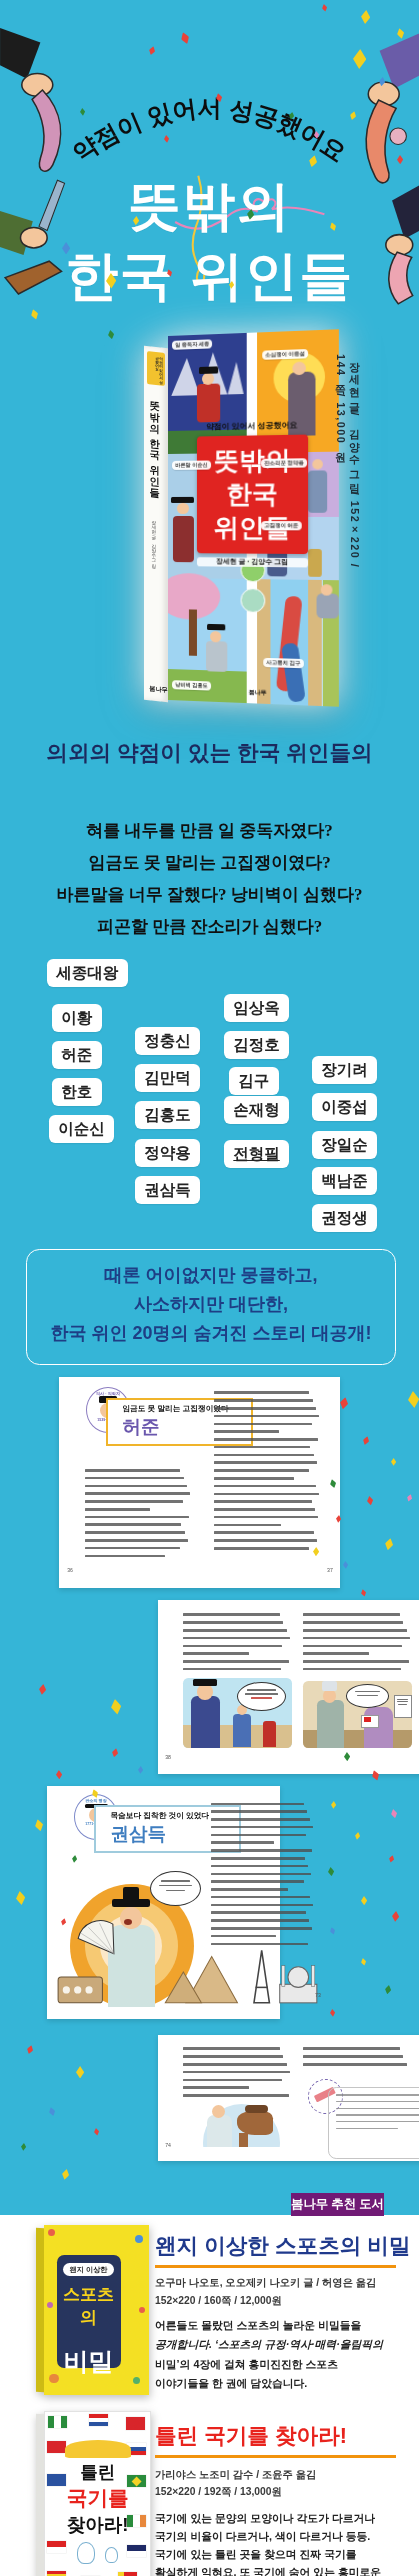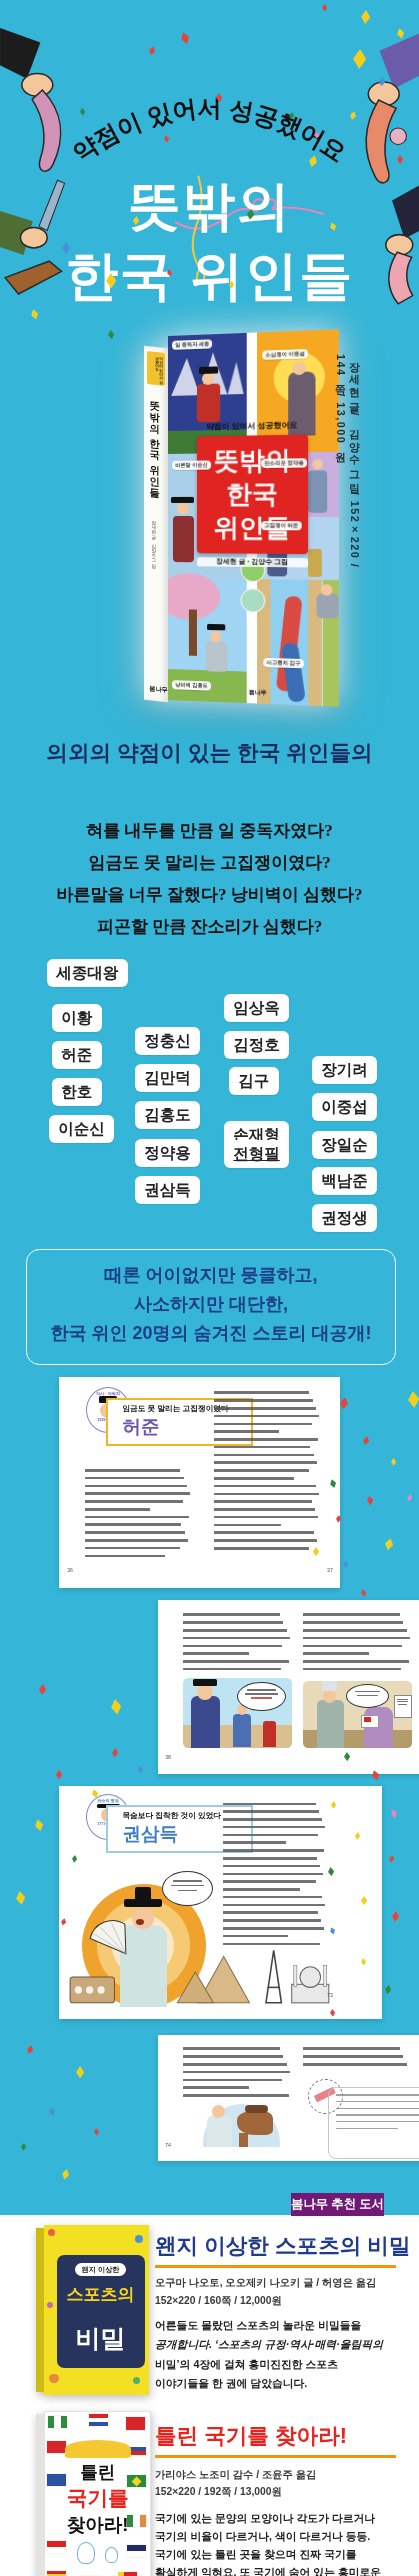--- a/index.html
+++ b/index.html
@@ -193,21 +193,21 @@
   <div class="ab badge" style="left:52px;top:1078px;">한호</div>
   <div class="ab badge" style="left:49px;top:1115px;">이순신</div>
   <div class="ab badge" style="left:135px;top:1027px;">정충신</div>
   <div class="ab badge" style="left:135px;top:1064px;">김만덕</div>
   <div class="ab badge" style="left:135px;top:1101px;">김홍도</div>
   <div class="ab badge" style="left:135px;top:1139px;">정약용</div>
   <div class="ab badge" style="left:135px;top:1176px;">권삼득</div>
   <div class="ab badge" style="left:224px;top:994px;">임상옥</div>
   <div class="ab badge" style="left:224px;top:1031px;">김정호</div>
   <div class="ab badge" style="left:229px;top:1067px;">김구</div>
-  <div class="ab badge" style="left:224px;top:1121px;">손재형</div>
+  <div class="ab badge" style="left:224px;top:1096px;">손재형</div>
   <div class="ab badge" style="left:224px;top:1140px;text-decoration:underline;">전형필</div>
   <div class="ab badge" style="left:312px;top:1056px;">장기려</div>
   <div class="ab badge" style="left:312px;top:1093px;">이중섭</div>
   <div class="ab badge" style="left:312px;top:1131px;">장일순</div>
   <div class="ab badge" style="left:312px;top:1167px;">백남준</div>
   <div class="ab badge" style="left:312px;top:1204px;">권정생</div>
 
   <div class="ab callout" style="left:26px;top:1249px;width:368px;height:103px;padding-top:11.3px;">
     <div>때론 어이없지만 뭉클하고,</div>
     <div>사소하지만 대단한,</div>
@@ -316,21 +316,21 @@
       <div class="ab" style="left:91px;top:14.4px;width:15.5px;height:20.6px;background:#fff;border:0.5px solid #888;">
         <div class="skl-line" style="width:70%;height:1px;margin:2.6px auto 1.5px;"></div>
         <div class="skl-line" style="width:70%;height:1px;margin:0 auto 1.5px;"></div>
         <div class="skl-line" style="width:55%;height:1px;margin:0 auto;"></div>
       </div>
     </div>
     <div class="ab pagenum" style="left:7.2px;top:154px;">38</div>
     <div class="ab pagenum" style="left:267px;top:154px;">39</div>
   </div>
 
-  <div class="ab page-spread" style="left:23px;top:1786px;width:323px;height:233px;">
+  <div class="ab page-spread" style="left:11px;top:1786px;width:233px;height:233px;">
     <div class="ab medallion" style="left:27px;top:8.2px;width:42px;height:44px;border-color:#7b88c9;">
       <div style="font-size:4.1px;color:#3f7ec0;margin-top:2.6px;font-weight:700;">판소리 명창</div>
       <div style="width:23px;height:4.1px;background:#111;border-radius:1.5px;margin:1px auto 0;"></div>
       <div style="width:14.4px;height:14.4px;background:#f3c69c;border-radius:50%;margin:0 auto;"></div>
       <div style="font-size:3.6px;color:#3f7ec0;font-weight:700;">1771~1841년</div>
     </div>
     <div class="ab hdrbox" style="left:47px;top:18.5px;width:129px;height:40px;border:2.1px solid #9fcbdd;padding:4.1px 0 0 14.4px;">
       <div class="hdr-sub" style="font-size:7.7px;">목숨보다 집착한 것이 있었다</div>
       <div class="hdr-name" style="font-size:18.5px;color:#3f7ec0;">권삼득</div>
     </div>
@@ -439,21 +439,21 @@
 
   <div class="ab" style="left:36px;top:2225px;width:113px;height:170px;filter:drop-shadow(1.5px 3.1px 4.1px rgba(0,0,0,.25));">
     <div class="ab" style="left:0;top:3.1px;width:8.2px;height:164px;background:#cdbb14;transform:skewY(4deg);"></div>
     <div class="ab" style="left:8.2px;top:0;width:105px;height:170px;background:#f4e023;overflow:hidden;">
       <div class="ab" style="left:4.1px;top:4.1px;width:7.2px;height:7.2px;border-radius:50%;background:#e8604a;"></div>
       <div class="ab" style="left:91px;top:10.3px;width:8.2px;height:8.2px;border-radius:50%;background:#4a90d9;"></div>
       <div class="ab" style="left:5.2px;top:149px;width:9.3px;height:9.3px;border-radius:50%;background:#e8883c;"></div>
       <div class="ab" style="left:89px;top:152px;width:7.2px;height:7.2px;border-radius:50%;background:#53b06a;"></div>
       <div class="ab" style="left:3.1px;top:77px;width:6.2px;height:6.2px;border-radius:50%;background:#c06ab0;"></div>
       <div class="ab" style="left:95px;top:82px;width:6.2px;height:6.2px;border-radius:50%;background:#e8604a;"></div>
-      <div class="ab" style="left:12.4px;top:30px;width:88px;height:113px;background:#27355e;border-radius:7.2px;text-align:center;">
+      <div class="ab" style="left:12.4px;top:30px;width:64px;height:113px;background:#27355e;border-radius:7.2px;text-align:center;">
         <div style="display:inline-block;margin-top:8.2px;background:#fff;border-radius:7.2px;padding:1.5px 6.2px;font-size:7.2px;font-weight:800;color:#222;">왠지 이상한</div>
         <div style="margin-top:7.2px;font-size:17px;font-weight:800;color:#f8d41c;">스포츠의</div>
         <div style="margin-top:16px;font-size:25px;font-weight:800;color:#fff;">비밀</div>
       </div>
     </div>
   </div>
 
   <div class="ab fb-title" style="left:155px;top:2231px;color:#203a8c;">왠지 이상한 스포츠의 비밀</div>
   <div class="ab fb-rule" style="left:155px;top:2265px;width:241px;"></div>
   <div class="ab fb-meta" style="left:155px;top:2276px;">오구마 나오토, 오오제키 나오키 글 / 허영은 옮김</div>

